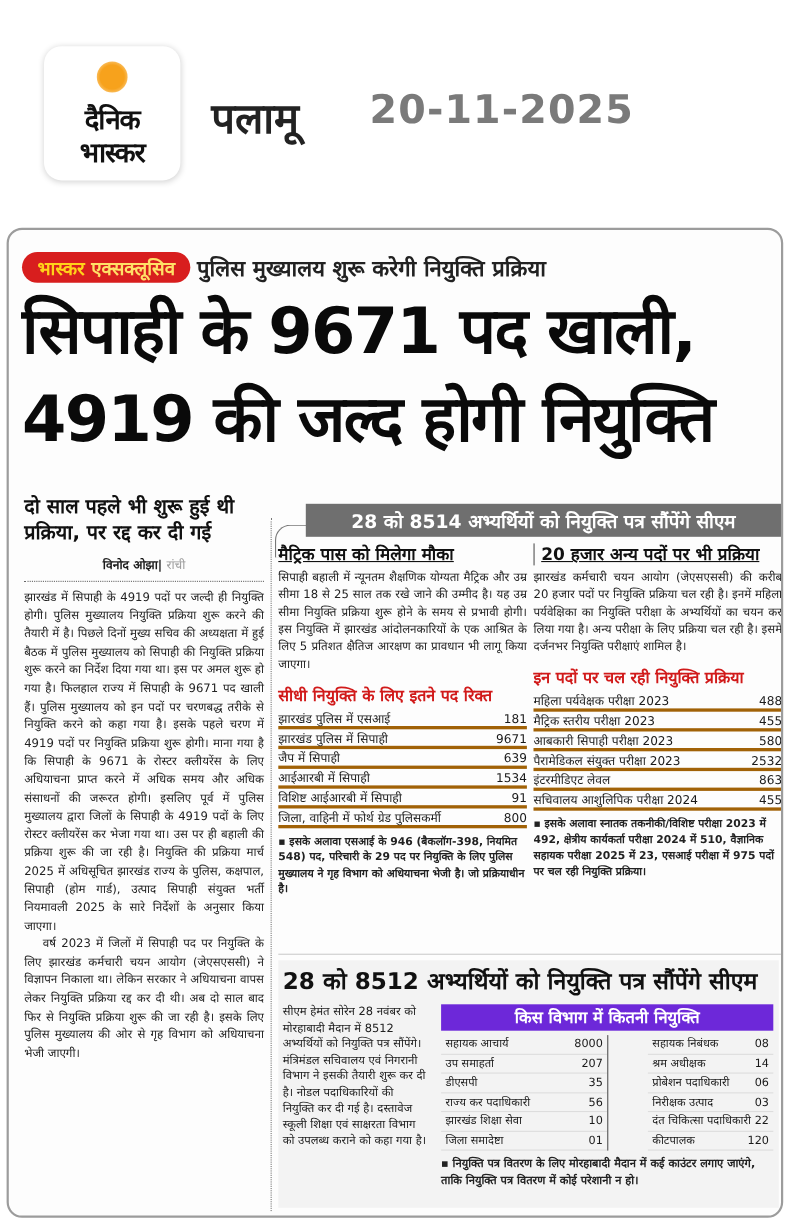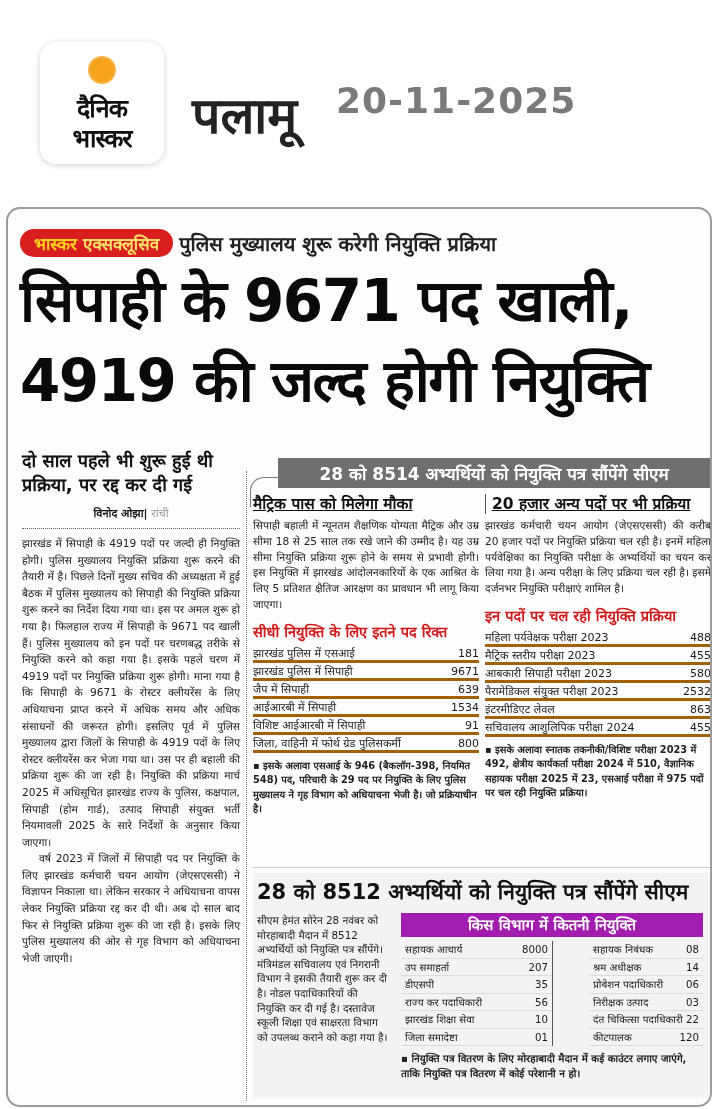--- a/index.html
+++ b/index.html
@@ -6,21 +6,21 @@
   html, body { width: 721px; height: 1109px; background: #ffffff; overflow: hidden; }
   body { font-family: "DejaVu Sans", sans-serif; color: #1a1a1a; position: relative; }
 
   
   .header { position: absolute; left: 0; top: 0; width: 721px; height: 190px; }
   .logo { position: absolute; left: 40px; top: 42px; width: 124px; height: 122px; background: #fff; border-radius: 16px; box-shadow: 0 1px 6px rgba(0,0,0,0.18); }
   .logo .sun { position: absolute; left: 48px; top: 14px; width: 28px; height: 28px; border-radius: 50%; background: radial-gradient(circle, #f7a21c 55%, #fbc877 80%, rgba(255,255,255,0) 100%); }
   .logo .line1, .logo .line2 { position: absolute; left: 0; width: 124px; text-align: center; font-weight: bold; font-size: 25px; color: #111; letter-spacing: -1px; }
   .logo .line1 { top: 48px; }
   .logo .line2 { top: 78px; }
-  .city { position: absolute; left: 192px; top: 80px; font-size: 50px; font-weight: bold; color: #222; }
+  .city { position: absolute; left: 192px; top: 80px; font-size: 38px; font-weight: bold; color: #222; }
   .date { position: absolute; left: 336px; top: 80px; font-size: 36px; font-weight: bold; color: #7a7a7a; letter-spacing: 1px; }
 
   
   .clip { position: absolute; left: 6px; top: 207px; width: 706px; height: 900px; border: 2px solid #9c9c9c; border-radius: 14px; background: #fdfdfd; overflow: hidden; }
   .kicker { position: absolute; left: 12px; top: 20px; height: 28px; display: flex; align-items: center; }
   .kicker .pill { background: #d81e1e; border-radius: 14px; height: 28px; padding: 0 14px; display: flex; align-items: center; gap: 6px; font-weight: bold; font-size: 17px; }
   .kicker .pill .k1 { color: #ffd21a; }
   .kicker .pill .k2 { color: #ffe067; }
   .kicker .sub { margin-left: 6px; font-size: 20px; color: #222; font-weight: bold; }
   .headline { position: absolute; left: 12px; top: 52px; width: 680px; font-weight: bold; color: #0a0a0a; font-size: 58px; line-height: 80px; letter-spacing: -1.5px; }
@@ -49,21 +49,21 @@
   .tbl { width: 100%; font-size: 11px; }
   .tbl .row { display: flex; justify-content: space-between; height: 18px; line-height: 18px; border-bottom: 3px solid #a16207; }
   .tbl .row .v { min-width: 30px; text-align: right; }
   .note { font-size: 9.8px; line-height: 14.5px; font-weight: bold; margin-top: 6px; color: #222; }
 
   
   .bottom-rule { position: absolute; left: 245px; top: 658px; width: 460px; border-top: 1px solid #ccc; }
   .sec2 { position: absolute; left: 245px; top: 664px; width: 455px; height: 225px; background: #f3f3f3; }
   .sec2 h2 { position: absolute; left: 4px; top: 4px; font-size: 21px; font-weight: bold; color: #111; white-space: nowrap; }
   .sec2 .para { position: absolute; left: 4px; top: 40px; width: 132px; font-size: 10.4px; line-height: 14.6px; color: #222; }
-  .sec2 .redbar { position: absolute; left: 148px; top: 40px; width: 302px; height: 24px; background: #a21caf; color: #fff; text-align: center; font-weight: bold; font-size: 15px; line-height: 24px; }
+  .sec2 .redbar { position: absolute; left: 148px; top: 40px; width: 302px; height: 24px; background: #6d28d9; color: #fff; text-align: center; font-weight: bold; font-size: 15px; line-height: 24px; }
   .sec2 .tables { position: absolute; left: 148px; top: 68px; width: 302px; display: flex; }
   .sec2 .tables .t { width: 151px; font-size: 10.2px; text-align: center; }
   .sec2 .tables .t .row { display: flex; justify-content: space-between; height: 17.5px; line-height: 17.5px; border-bottom: 1px solid #ddd; padding: 0 4px; }
   .sec2 .tables .t + .t { border-left: 1px solid #555; padding-left: 36px; }
   .sec2 .note2 { position: absolute; left: 148px; top: 178px; width: 305px; font-size: 10.2px; line-height: 15px; font-weight: bold; color: #222; }
 </style>
 </head>
 <body>
 
 <div class="header">

